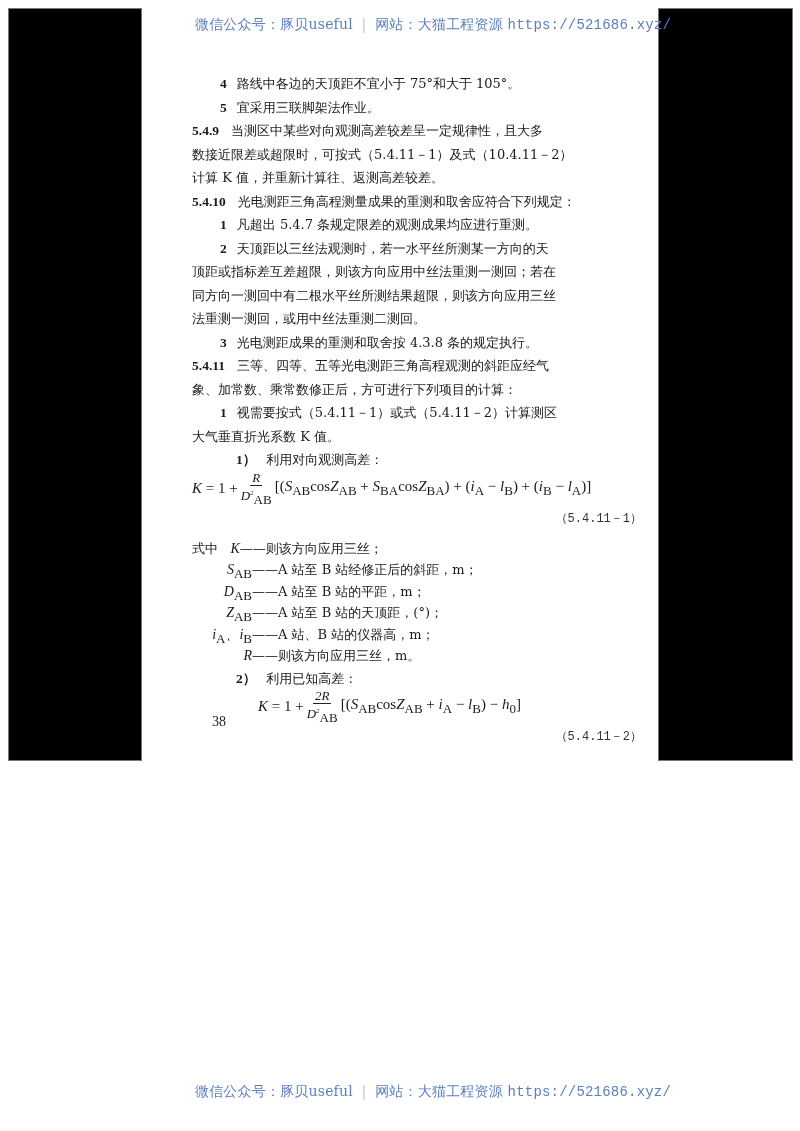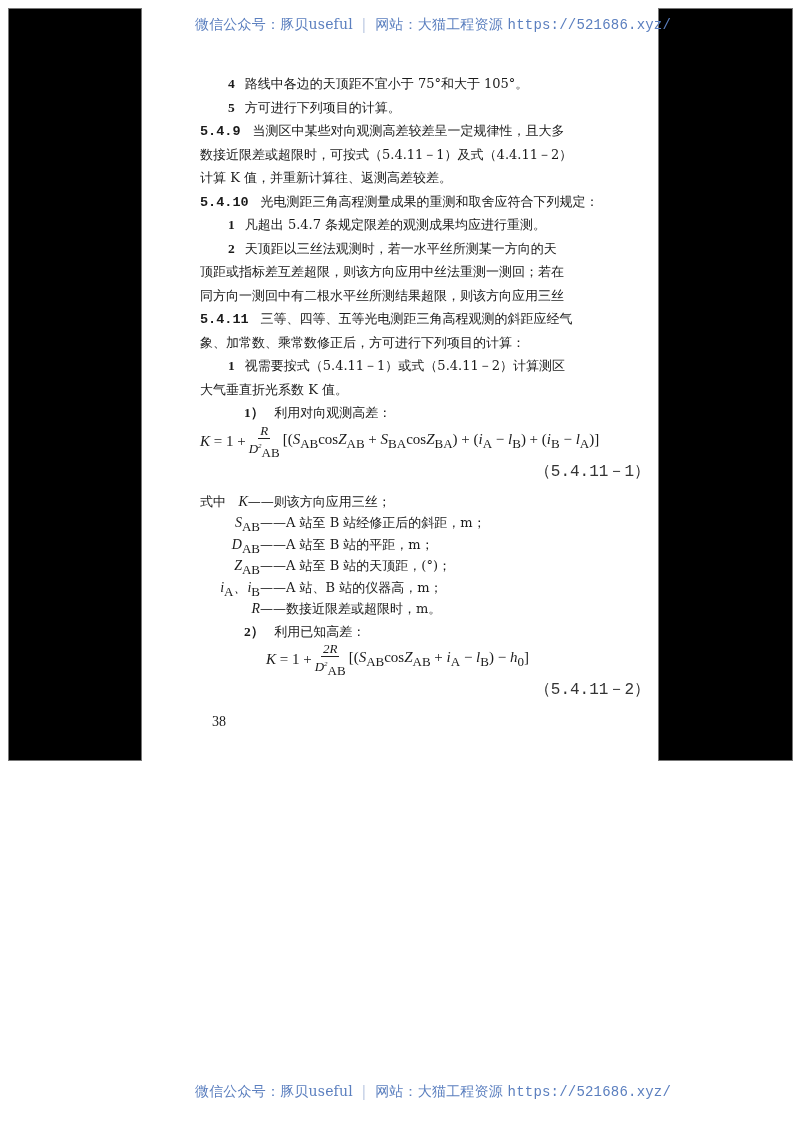--- a/index.html
+++ b/index.html
@@ -7,34 +7,34 @@
          font-family:"DejaVu Serif","Liberation Serif",serif; color:#1a1a1a; }
   .bar { position:absolute; background:#000; border:1px solid #777; box-sizing:border-box; }
   .bar.left { left:8px; top:8px; width:134px; height:753px; }
   .bar.right { left:658px; top:8px; width:135px; height:753px; }
   .watermark { position:absolute; left:0; width:800px; text-align:center; color:#5b7fbf;
                font-size:14px; font-family:"DejaVu Serif","Liberation Serif",serif; letter-spacing:0.2px;padding-left:33px; }
   .watermark.top { top:16px; }
   .watermark.bottom { top:1083px; }
   .watermark .sep { color:#b8c6e0; margin:0 4px; }
   .watermark .url { font-family:"Liberation Mono","DejaVu Sans Mono",monospace; }
-  .page { position:absolute; left:200px; top:72px; width:460px; font-size:13px; line-height:23.5px; }
+  .page { position:absolute; left:192px; top:72px; width:460px; font-size:13px; line-height:23.5px; }
   .line { white-space:nowrap; height:23.5px; }
   .ind { padding-left:28px; }
   .ind2 { padding-left:44px; }
   .num { font-weight:bold; margin-right:10px; font-family:"Liberation Serif","DejaVu Serif",serif; font-size:13.5px; }
-  .sec { font-weight:bold; margin-right:12px; font-family:Liberation Mono, monospace; font-size:13.5px; }
+  .sec { font-weight:bold; margin-right:12px; font-family:Liberation Serif, serif; font-size:13.5px; }
   .it { font-style:italic; font-family:"Liberation Serif",serif; }
   .formula { font-family:"Liberation Serif",serif; font-size:15px; white-space:nowrap; display:flex; align-items:center; }
   .frac { display:inline-flex; flex-direction:column; align-items:center; font-size:13px; line-height:14px; margin:0 3px; vertical-align:middle; }
   .frac .n { border-bottom:1px solid #222; padding:0 2px; font-style:italic; }
   .frac .d { font-style:italic; }
   sub { font-size:13px; font-style:normal; }
   sup { font-size:7px; }
-  .eqno { text-align:right; padding-right:10px; font-family:"Liberation Mono",monospace; font-size:16px; height:26px; line-height:26px; color:#333; }
+  .eqno { text-align:right; padding-right:10px; font-family:"Liberation Mono",monospace; font-size:12px; height:26px; line-height:26px; color:#333; }
   .defs .line { height:21.5px; line-height:21.5px; }
   .sym { display:inline-block; text-align:right; font-family:"Liberation Serif",serif; font-style:italic; font-size:14px; }
   .pageno { position:absolute; left:212px; top:714px; font-size:14px; font-family:"Liberation Serif",serif; }
 </style>
 </head>
 <body>
 
 <div class="bar left"></div>
 <div class="bar right"></div>
 
@@ -43,35 +43,37 @@
   <span class="sep">|</span>
   <span>网站：大猫工程资源</span>
   <span class="url">https://521686.xyz/</span>
 </div>
 
 <div class="page">
   <div class="line ind">
     <span class="num">4</span><span>路线中各边的天顶距不宜小于 75°和大于 105°。</span>
   </div>
   <div class="line ind">
-    <span class="num">5</span><span>方可进行下列项目的计算。</span>
+    <span class="num">5</span><span>宜采用三联脚架法作业。</span>
   </div>
 
   <div>
     <div class="line"><span class="sec">5.4.9</span><span>当测区中某些对向观测高差较差呈一定规律性，且大多</span></div>
-    <div class="line">数接近限差或超限时，可按式（5.4.11－1）及式（4.4.11－2）</div>
+    <div class="line">数接近限差或超限时，可按式（5.4.11－1）及式（10.4.11－2）</div>
     <div class="line">计算 K 值，并重新计算往、返测高差较差。</div>
   </div>
 
   <div>
     <div class="line"><span class="sec">5.4.10</span><span>光电测距三角高程测量成果的重测和取舍应符合下列规定：</span></div>
     <div class="line ind"><span class="num">1</span><span>凡超出 5.4.7 条规定限差的观测成果均应进行重测。</span></div>
     <div class="line ind"><span class="num">2</span><span>天顶距以三丝法观测时，若一水平丝所测某一方向的天</span></div>
     <div class="line">顶距或指标差互差超限，则该方向应用中丝法重测一测回；若在</div>
     <div class="line">同方向一测回中有二根水平丝所测结果超限，则该方向应用三丝</div>
+    <div class="line">法重测一测回，或用中丝法重测二测回。</div>
+    <div class="line ind"><span class="num">3</span><span>光电测距成果的重测和取舍按 4.3.8 条的规定执行。</span></div>
   </div>
 
   <div>
     <div class="line"><span class="sec">5.4.11</span><span>三等、四等、五等光电测距三角高程观测的斜距应经气</span></div>
     <div class="line">象、加常数、乘常数修正后，方可进行下列项目的计算：</div>
     <div class="line ind"><span class="num">1</span><span>视需要按式（5.4.11－1）或式（5.4.11－2）计算测区</span></div>
     <div class="line">大气垂直折光系数 K 值。</div>
     <div class="line ind2"><span class="num">1）</span><span>利用对向观测高差：</span></div>
 
     <div class="formula" style="height:34px;">
@@ -83,21 +85,21 @@
       <span>[(<i>S</i><sub>AB</sub>cos<i>Z</i><sub>AB</sub> + <i>S</i><sub>BA</sub>cos<i>Z</i><sub>BA</sub>) + (<i>i</i><sub>A</sub> − <i>l</i><sub>B</sub>) + (<i>i</i><sub>B</sub> − <i>l</i><sub>A</sub>)]</span>
     </div>
     <div class="eqno">（5.4.11－1）</div>
 
     <div class="defs" style="margin-top:6px;">
       <div class="line"><span>式中</span>&nbsp;&nbsp;&nbsp;<span class="sym">K</span><span>——则该方向应用三丝；</span></div>
       <div class="line" style="padding-left:30px;"><span class="sym" style="width:30px;">S<sub>AB</sub></span><span>——A 站至 B 站经修正后的斜距，m；</span></div>
       <div class="line" style="padding-left:30px;"><span class="sym" style="width:30px;">D<sub>AB</sub></span><span>——A 站至 B 站的平距，m；</span></div>
       <div class="line" style="padding-left:30px;"><span class="sym" style="width:30px;">Z<sub>AB</sub></span><span>——A 站至 B 站的天顶距，(°)；</span></div>
       <div class="line" style="padding-left:14px;"><span class="sym" style="width:46px;">i<sub>A</sub>、i<sub>B</sub></span><span>——A 站、B 站的仪器高，m；</span></div>
-      <div class="line" style="padding-left:30px;"><span class="sym" style="width:30px;">R</span><span>——数接近限差或超限时，m。</span></div>
+      <div class="line" style="padding-left:30px;"><span class="sym" style="width:30px;">R</span><span>——则该方向应用三丝，m。</span></div>
     </div>
 
     <div class="line ind2"><span class="num">2）</span><span>利用已知高差：</span></div>
     <div class="formula" style="height:34px; padding-left:66px;">
       <span class="it">K</span>&nbsp;= 1 +
       <span class="frac">
         <span class="n">2R</span>
         <span class="d"><span>D</span><sup>2</sup><sub>AB</sub></span>
       </span>
       <span>[(<i>S</i><sub>AB</sub>cos<i>Z</i><sub>AB</sub> + <i>i</i><sub>A</sub> − <i>l</i><sub>B</sub>) − <i>h</i><sub>0</sub>]</span>

